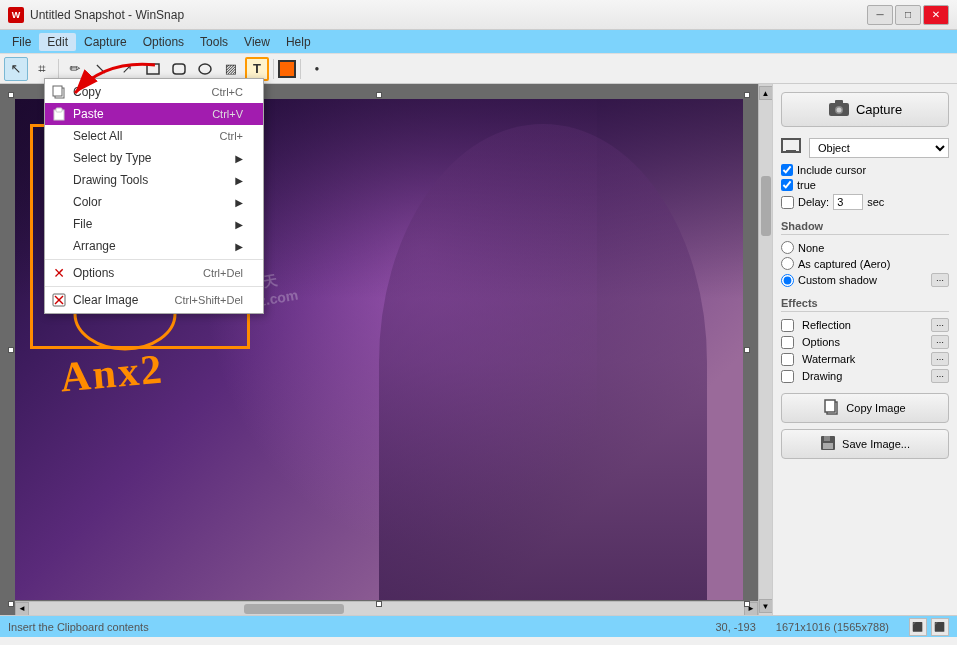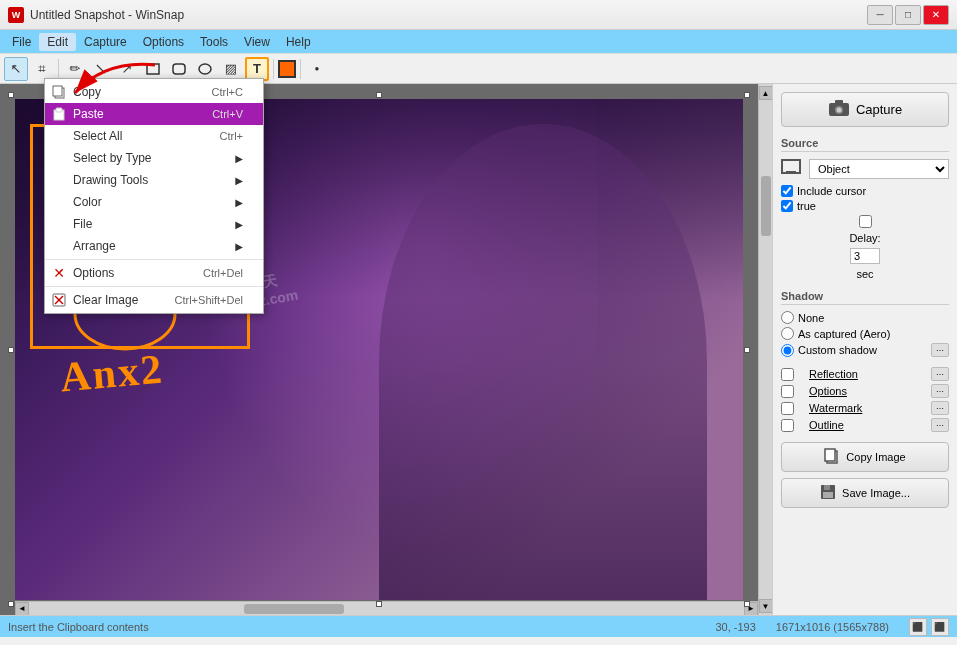--- a/index.html
+++ b/index.html
@@ -153,21 +153,20 @@
     .checkbox-row input[type=checkbox] {
       width: 12px;
       height: 12px;
     }
     .delay-row {
       display: flex;
       align-items: center;
       gap: 4px;
       font-size: 11px;
       margin-top: 3px;
-      flex-direction: column;
     }
     .delay-input {
       width: 30px;
       padding: 1px 3px;
       border: 1px solid #bbb;
       font-size: 11px;
     }
     
     .radio-row {
       display: flex;
@@ -179,23 +178,22 @@
     
     .effect-row {
       display: flex;
       align-items: center;
       justify-content: space-between;
       margin-bottom: 3px;
     }
     .effect-left {
       display: flex;
       align-items: flex-start;
-      gap: 15px;
-      font-size: 11px;
-      text-decoration: underline;
+      gap: 8px;
+      font-size: 11px;
     }
     .effect-settings-btn {
       width: 18px;
       height: 14px;
       background: #e0e0e0;
       border: 1px solid #bbb;
       border-radius: 2px;
       cursor: pointer;
       display: flex;
       align-items: center;
@@ -465,21 +463,20 @@
           <rect x="1" y="4" width="20" height="13" rx="2" fill="#555"></rect>
           <rect x="7" y="1" width="8" height="4" rx="1" fill="#555"></rect>
           <circle cx="11" cy="11" r="4" fill="#888"></circle>
           <circle cx="11" cy="11" r="2.5" fill="#ccc"></circle>
         </svg>
       </span>
       <span>Capture</span>
     </button>
 
     <div class="panel-section">
-      <div class="panel-section-title">Source</div>
       <div class="source-row">
         <span>
           <svg width="22" height="18">
             <rect x="1" y="2" width="18" height="13" fill="none" stroke="#555" stroke-width="2"></rect>
             <rect x="5" y="13" width="10" height="2" fill="#555"></rect>
           </svg>
         </span>
         <select class="source-select">
           <option>Object</option>
         </select>
@@ -511,20 +508,21 @@
         <label for="s-aero">As captured (Aero)</label>
       </div>
       <div class="radio-row">
         <input type="radio" name="shadow" checked="" id="s-custom" style="">
         <label for="s-custom">Custom shadow</label>
         <div class="effect-settings-btn" style="margin-left:auto;">⋯</div>
       </div>
     </div>
 
     <div class="panel-section">
+      <div class="panel-section-title">Effects</div>
       <div class="effect-row">
         <div class="effect-left">
           <input type="checkbox" id="eff-ref" style="">
           <label for="eff-ref">Reflection</label>
         </div>
         <div class="effect-settings-btn">⋯</div>
       </div>
       <div class="effect-row">
         <div class="effect-left">
           <input type="checkbox" id="eff-out" style="">
@@ -535,21 +533,21 @@
       <div class="effect-row">
         <div class="effect-left">
           <input type="checkbox" id="eff-wm" style="">
           <label for="eff-wm">Watermark</label>
         </div>
         <div class="effect-settings-btn">⋯</div>
       </div>
       <div class="effect-row">
         <div class="effect-left">
           <input type="checkbox" id="eff-col" style="">
-          <label for="eff-col">Outline</label>
+          <label for="eff-col">Drawing</label>
         </div>
         <div class="effect-settings-btn">⋯</div>
       </div>
     </div>
 
     <button class="action-btn">
       <span>
         <svg width="16" height="16">
           <rect x="3" y="3" width="10" height="12" fill="white" stroke="#555" stroke-width="1.5"></rect>
           <rect x="1" y="1" width="10" height="12" fill="white" stroke="#555" stroke-width="1.5"></rect>

